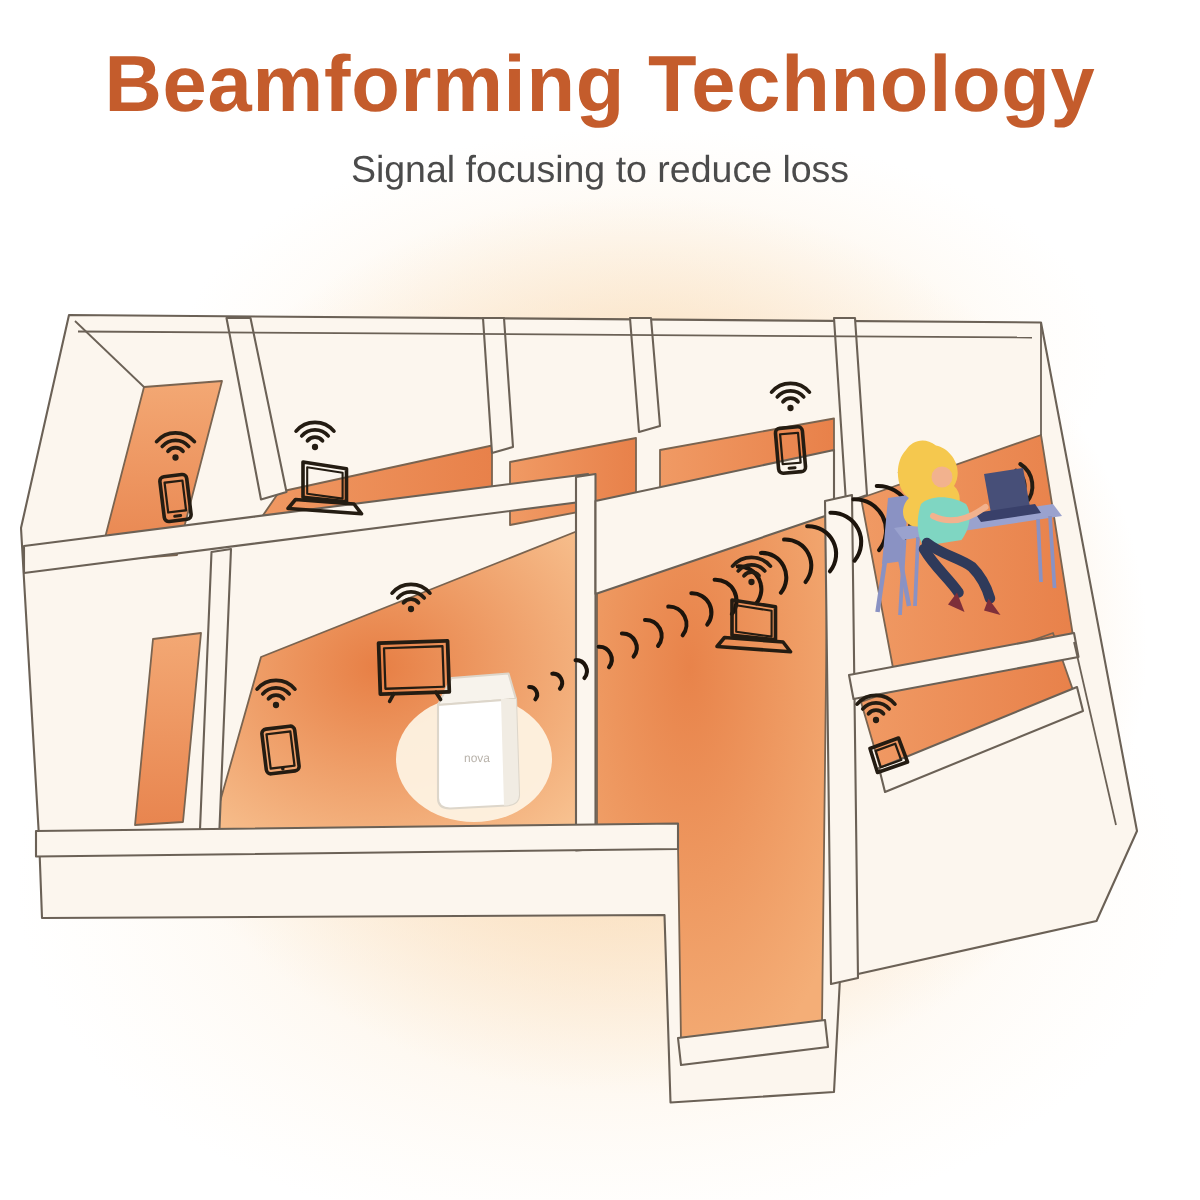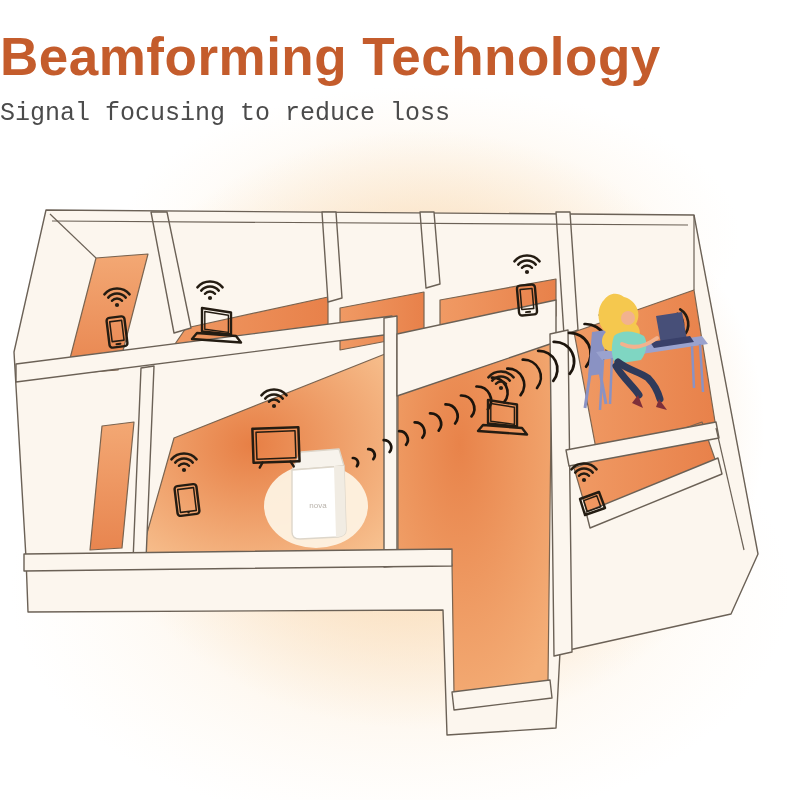--- a/index.html
+++ b/index.html
@@ -1,21 +1,21 @@
 <!DOCTYPE html>
 <html style="--title-color: #c45c2c; --subtitle-color: #4b4b4b;"><head>
 <meta charset="utf-8">
 <style>
   html,body{margin:0;padding:0;background:#ffffff;}
   .canvas{position:relative;width:800px;height:800px;background:#ffffff;overflow:hidden;
           font-family:"Liberation Sans", sans-serif;}
-  .hero{position:absolute;top:0;left:0;width:800px;text-align:left;z-index:3;}
+  .hero{position:absolute;top:0;left:0;width:800px;text-align:center;z-index:3;}
   .hero h1{margin:26px 0 0 0;font-size:53px;font-weight:700;letter-spacing:.5px;
            color:var(--title-color,#c45c2c);}
-  .hero h2{margin:12px 0 0 0;font-size:25px;font-weight:400;color:var(--subtitle-color,#4b4b4b);font-family:Liberation Mono, monospace;}
+  .hero h2{margin:12px 0 0 0;font-size:25px;font-weight:400;color:var(--subtitle-color,#4b4b4b);}
   svg.scene{position:absolute;top:0;left:0;}
   .wall{fill:#fcf6ee;stroke:#6b6156;stroke-width:1.4;stroke-linejoin:round;}
   .floor{stroke:#7a6450;stroke-width:1.2;stroke-linejoin:round;}
   .edge{stroke:#6b6156;stroke-width:1.2;fill:none;}
 </style>
 </head>
 <body>
 
 <div class="canvas">
 

